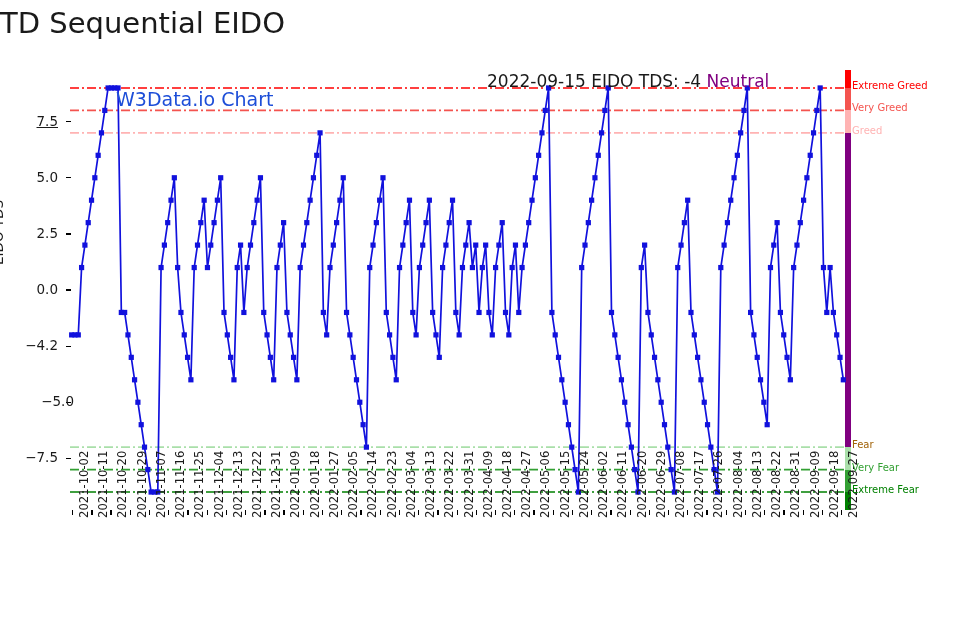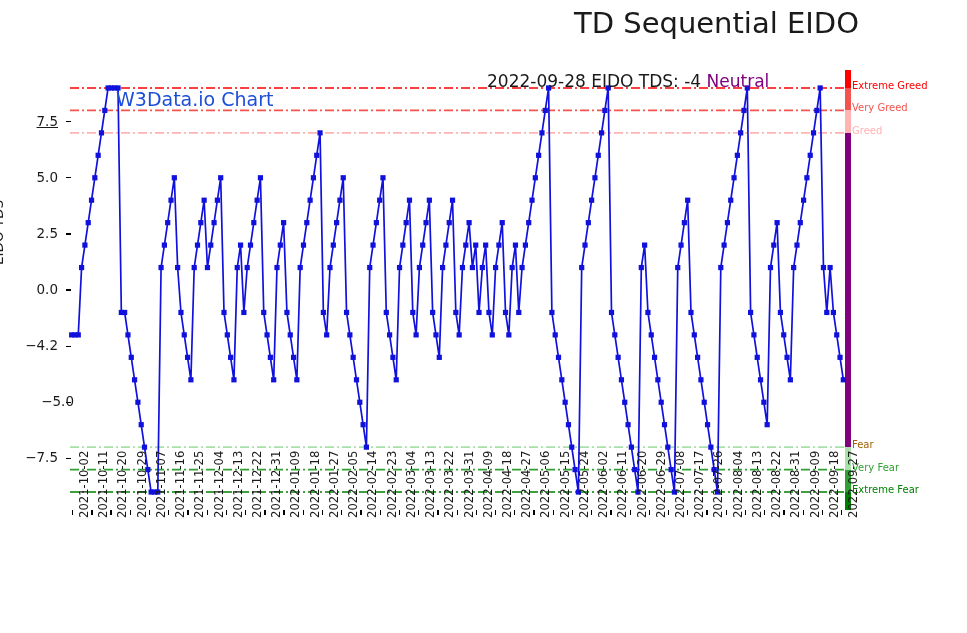--- a/index.html
+++ b/index.html
@@ -1,20 +1,20 @@
 <!DOCTYPE html>
 <html><head>
 <meta charset="utf-8">
 <style>
   html,body{margin:0;padding:0;background:#ffffff;}
   body{width:967px;height:633px;font-family:"DejaVu Sans","Liberation Sans",sans-serif;overflow:hidden;}
   #root{position:relative;width:967px;height:633px;}
 
   .title{
-    position:absolute;left:0;top:6px;width:859px;text-align:right;
+    position:absolute;left:0;top:6px;width:859px;text-align:left;
     font-size:29px;color:#1a1a1a;letter-spacing:0px;
   }
 
   .plot{position:absolute;left:70px;top:70px;width:775px;height:440px;}
   .plot-bg{position:absolute;inset:0;background:#fff;}
 
   
   .spine-left{position:absolute;left:70px;top:70px;width:1.3px;height:440px;background:#000;}
   .spine-bottom{position:absolute;left:70px;top:509px;width:776px;height:1.3px;background:#000;}
 
@@ -316,21 +316,21 @@
         <rect x="760.81" y="239.85" width="5.2" height="5.2" fill="#1111dd"></rect>
         <rect x="764.12" y="262.30" width="5.2" height="5.2" fill="#1111dd"></rect>
         <rect x="767.43" y="284.75" width="5.2" height="5.2" fill="#1111dd"></rect>
         <rect x="770.74" y="307.20" width="5.2" height="5.2" fill="#1111dd"></rect>
       </svg>
   </div>
 
   <div class="wm" id="wm1" style="left:116px;top:88px;">W3Data.io Chart</div>
 
   <div class="annot" id="annot" style="left: 487px; top: 71px;">
-    <span>2022-09-28 EIDO TDS: -4</span>
+    <span>2022-09-15 EIDO TDS: -4</span>
     <span class="neutral">Neutral</span>
   </div>
 
   <div class="ylabel">EIDO TDS</div>
   <div class="xlabel">Date</div>
 
   <div id="yticks">
       <div class="ytick-mark" style="top: 457.767px;"></div>
       <div class="ytick-label" style="left: 2px; top: 449.367px;">−7.5</div>
       <div class="ytick-mark" style="top: 401.645px;"></div>

